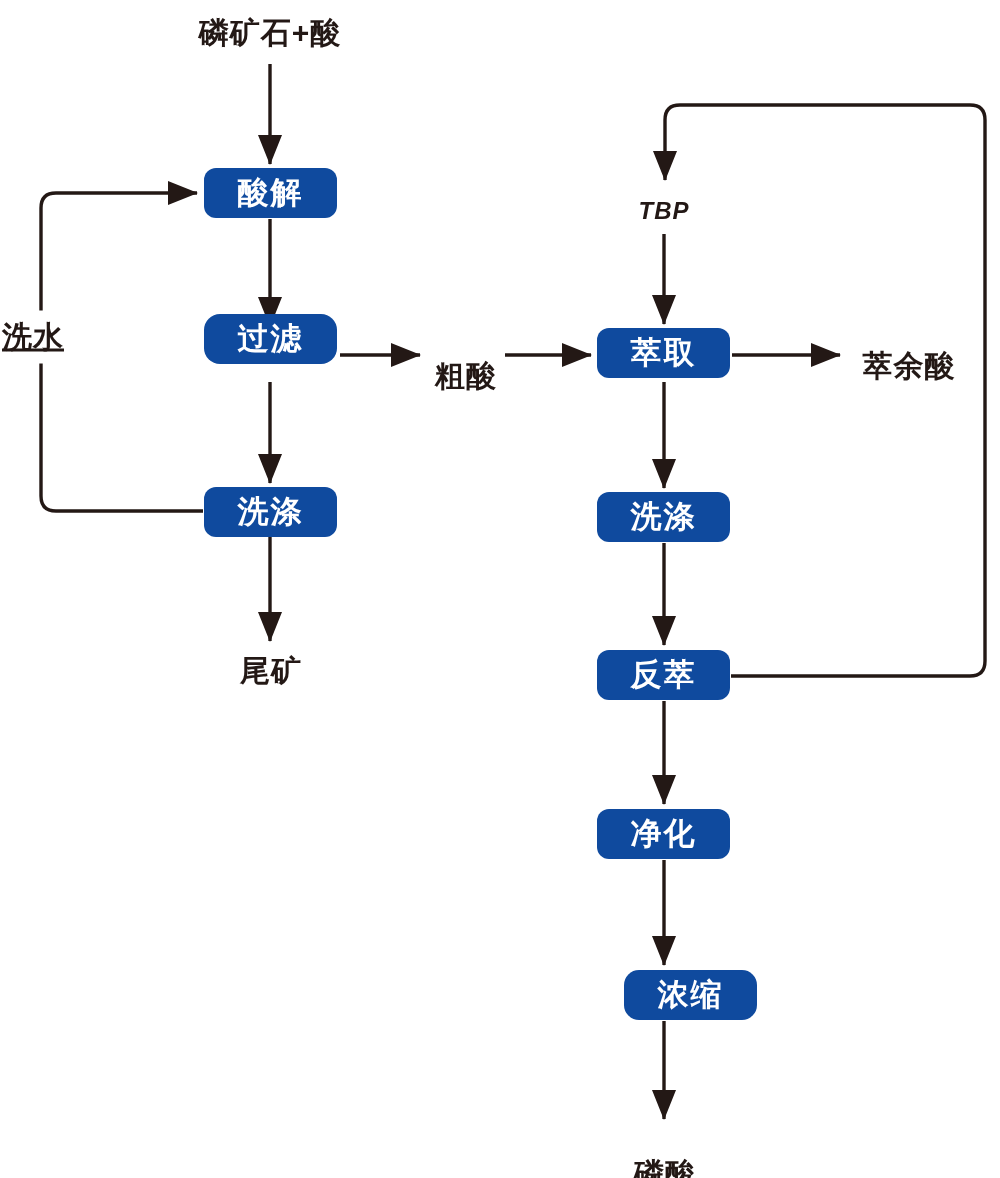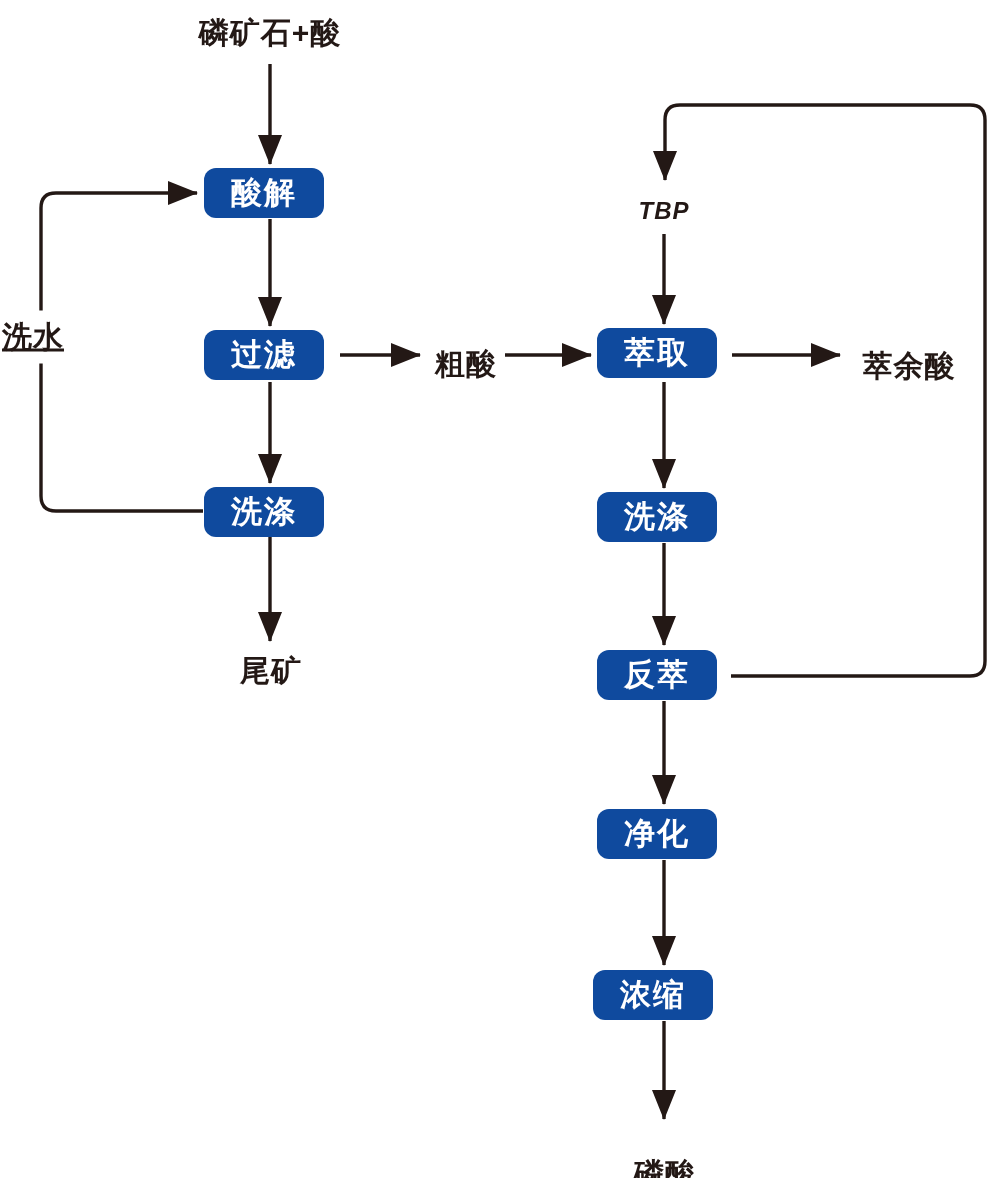--- a/index.html
+++ b/index.html
@@ -27,21 +27,21 @@
   }
   .connector{
     fill:none;
     stroke:var(--line);
     stroke-width:3.4;
     stroke-linecap:butt;
   }
   .arrowhead{ fill:var(--line); }
   .box{
     position:absolute;
-    width:120px;
+    width:133px;
     height:50px;
     border-radius:12px;
     background:var(--box-fill);
     color:var(--box-text);
     display:flex;
     align-items:center;
     justify-content:center;
     font-size:31px;
     font-weight:bold;
     letter-spacing:2px;
@@ -55,31 +55,31 @@
     font-size:30px;
     font-weight:bold;
     letter-spacing:1px;
   }
   .lbl.on-line{
     background:var(--background);
     padding:6px 2px;
   }
   
   #n-acidolysis{left:204px;top:168px;}
-  #n-filtration{left:204px;top:330px;}
+  #n-filtration{left:204px;top:314px;border-radius:16px;}
   #n-washing-left{left:204px;top:487px;}
   #n-extraction{left:597px;top:328px;text-align:right;}
   #n-washing-right{left:597px;top:492px;}
   #n-back-extraction{left:597px;top:650px;}
   #n-purification{left:597px;top:809px;}
-  #n-concentration{left:593px;top:970px;}
+  #n-concentration{left:624px;top:970px;border-radius:15px;}
   #l-feed{left:270px;top:33px;}
   #l-wash-water{left:33px;top:337px;text-decoration:underline;}
   #l-tailings{left:271px;top:671px;font-family:Liberation Mono, monospace;}
-  #l-crude-acid{left:466px;top:364px;}
+  #l-crude-acid{left:466px;top:376px;}
   #l-tbp{left:664px;top:211px;font-size:24px;letter-spacing:1px;font-style:italic;}
   #l-raffinate{left:909px;top:366px;}
   #l-product{left:665px;top:1174px;}
 </style>
 </head>
 <body>
 
 <div class="canvas">
 
   <svg class="wires" viewBox="0 0 1000 1178" xmlns="http://www.w3.org/2000/svg">

